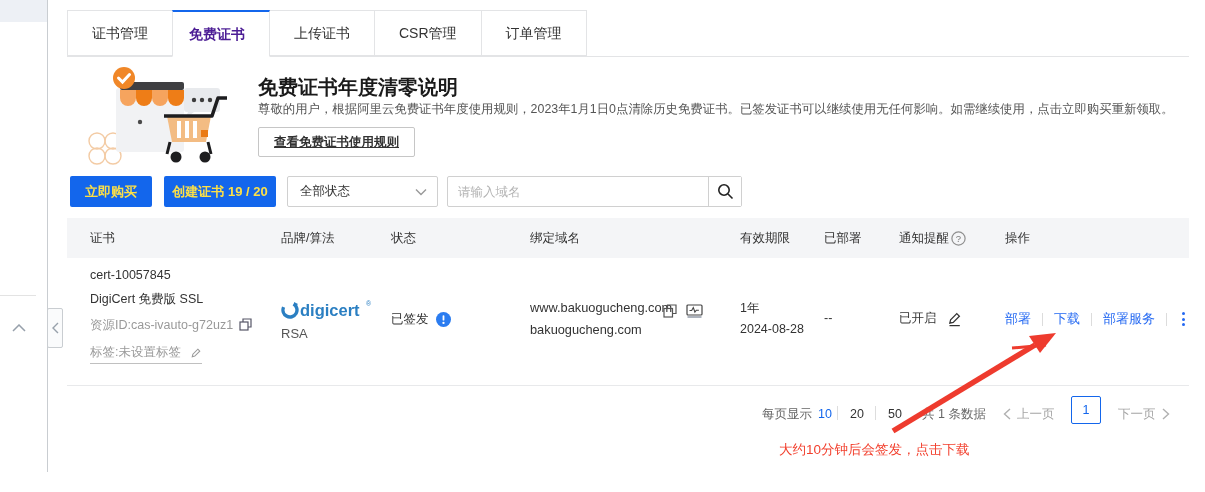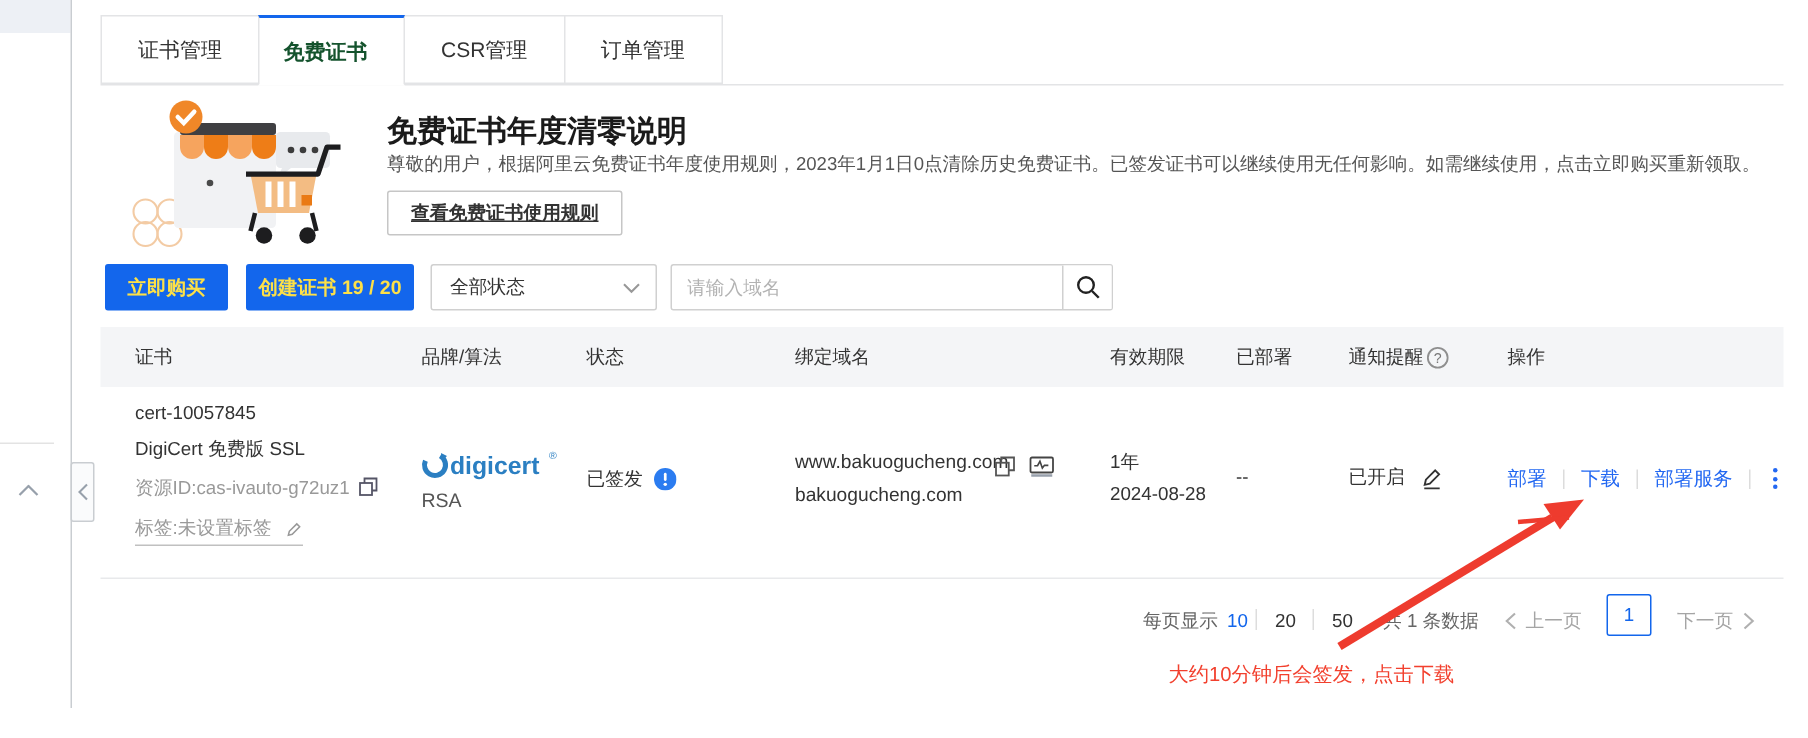--- a/index.html
+++ b/index.html
@@ -16,21 +16,21 @@
                  border:1px solid #c9cdd1; border-radius:2px; display:flex; align-items:center; justify-content:center; cursor:pointer; }
 
   
   .tabbar { position:absolute; left:67px; top:10px; width:1122px; height:47px; }
   .tabbar-line { position:absolute; left:0; bottom:0; width:100%; height:1px; background:#e3e4e6; }
   .tabs { position:relative; display:flex; align-items:flex-start; height:47px; }
   .tab { position:relative; height:46px; line-height:44px; padding:0 24px; background:#fff;
          border:1px solid #e3e4e6; margin-left:-1px; font-size:14px; color:#333; cursor:pointer; white-space:nowrap; }
   .tab:first-child { margin-left:0; }
   .tab.active { height:47px; border-top:2px solid #1366ec; border-bottom:1px solid #fff;
-                color:#14532d; font-weight:bold; z-index:2;padding-left:16px; }
+                color:#4c1d95; font-weight:bold; z-index:2;padding-left:16px; }
 
   
   .illus { position:absolute; left:84px; top:62px; }
   .banner-title { position:absolute; left:258px; top:74px; font-size:20px; font-weight:bold; color:#1a1a1a; white-space:nowrap; }
   .banner-desc { position:absolute; left:258px; top:101px; font-size:12.4px; color:#555; white-space:nowrap; }
   .banner-btn { position:absolute; left:258px; top:127px; height:30px; padding:0 15px; background:#fff;
                 border:1px solid #c6c6c6; border-radius:2px; font-size:12.5px; font-weight:bold; color:#333;
                 display:flex; align-items:center; cursor:pointer; white-space:nowrap;text-decoration:underline; }
 
   
@@ -106,20 +106,21 @@
     <svg width="7" height="12">
         <path d="M6 1 L1 6 L6 11" stroke="#97a0ab" stroke-width="1.4" fill="none"></path>
       </svg>
   </div>
 
   <div class="tabbar">
     <div class="tabbar-line"></div>
     <div class="tabs">
       <div class="tab">证书管理</div>
       <div class="tab active">免费证书</div>
+      <div class="tab">上传证书</div>
       <div class="tab">CSR管理</div>
       <div class="tab">订单管理</div>
     </div>
   </div>
 
   <div class="illus">
     <svg width="152" height="104" viewBox="0 0 152 104">
       <g stroke="#f3cba4" fill="none" stroke-width="1.4">
         <circle cx="13" cy="79" r="8"></circle>
           <circle cx="29" cy="79" r="8"></circle>

